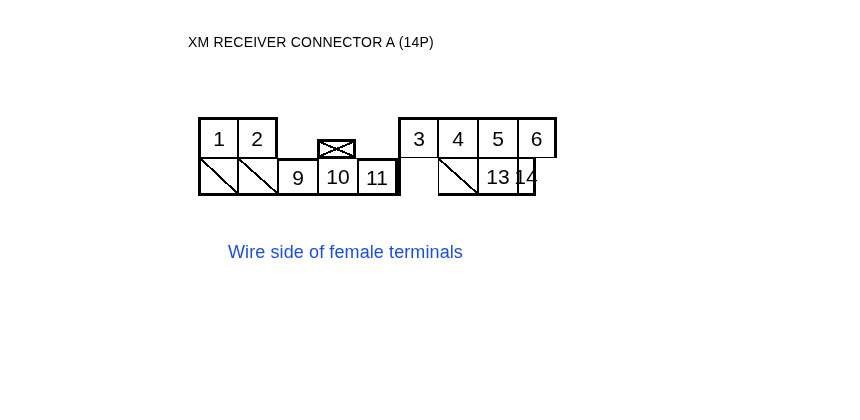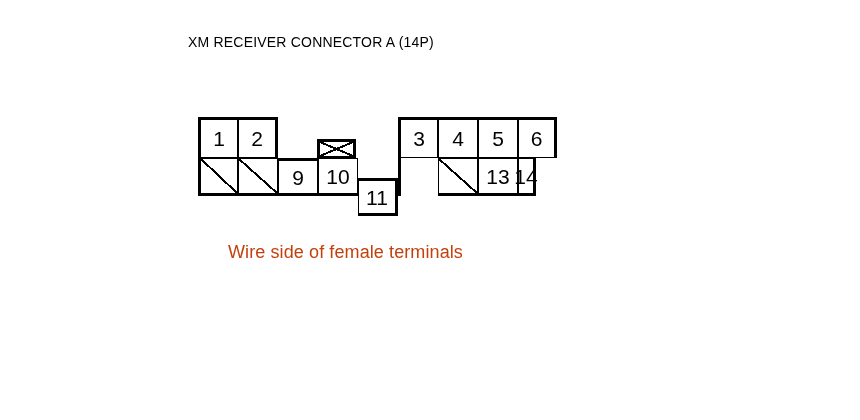--- a/index.html
+++ b/index.html
@@ -28,21 +28,21 @@
   }
 
   #caption {
     position: absolute;
     left: 228px;
     top: 241px;
     font-size: 18px;
     line-height: 22px;
     letter-spacing: 0.1px;
     white-space: nowrap;
-    color: #c2410c;
+    color: #1d4ed8;
   }
 
   
   #connector {
     position: absolute;
     left: 198px;
     top: 117px;
     width: 359px;
     height: 79px;
   }
@@ -140,21 +140,21 @@
 
   <div class="cell bottom blank edge-l edge-b" style="left:0px;width:40px;"></div>
   <div class="cell bottom blank edge-b" style="left:40px;width:40px;"></div>
 
   <div class="cell bottom edge-t edge-b" style="left:80px;width:40px;">
     <span>9</span>
   </div>
   <div class="cell bottom edge-b" style="left:120px;width:40px;justify-content:center;">
     <span>10</span>
   </div>
-  <div class="cell bottom edge-t edge-b edge-r" style="left:160px;width:40px;margin-top:20px;">
+  <div class="cell bottom edge-t edge-b edge-r" style="left:160px;width:40px;">
     <span>11</span>
   </div>
 
   <div class="cell bottom edge-l" style="left:200px;width:40px;border-top:none;border-right:none;border-bottom:none;"></div>
 
   <div class="cell bottom blank edge-b" style="left:240px;width:40px;"></div>
   <div class="cell bottom edge-b" style="left:280px;width:40px;">
     <span>13</span>
   </div>
   <div class="cell bottom edge-b edge-r" style="left:320px;width:18px;">

